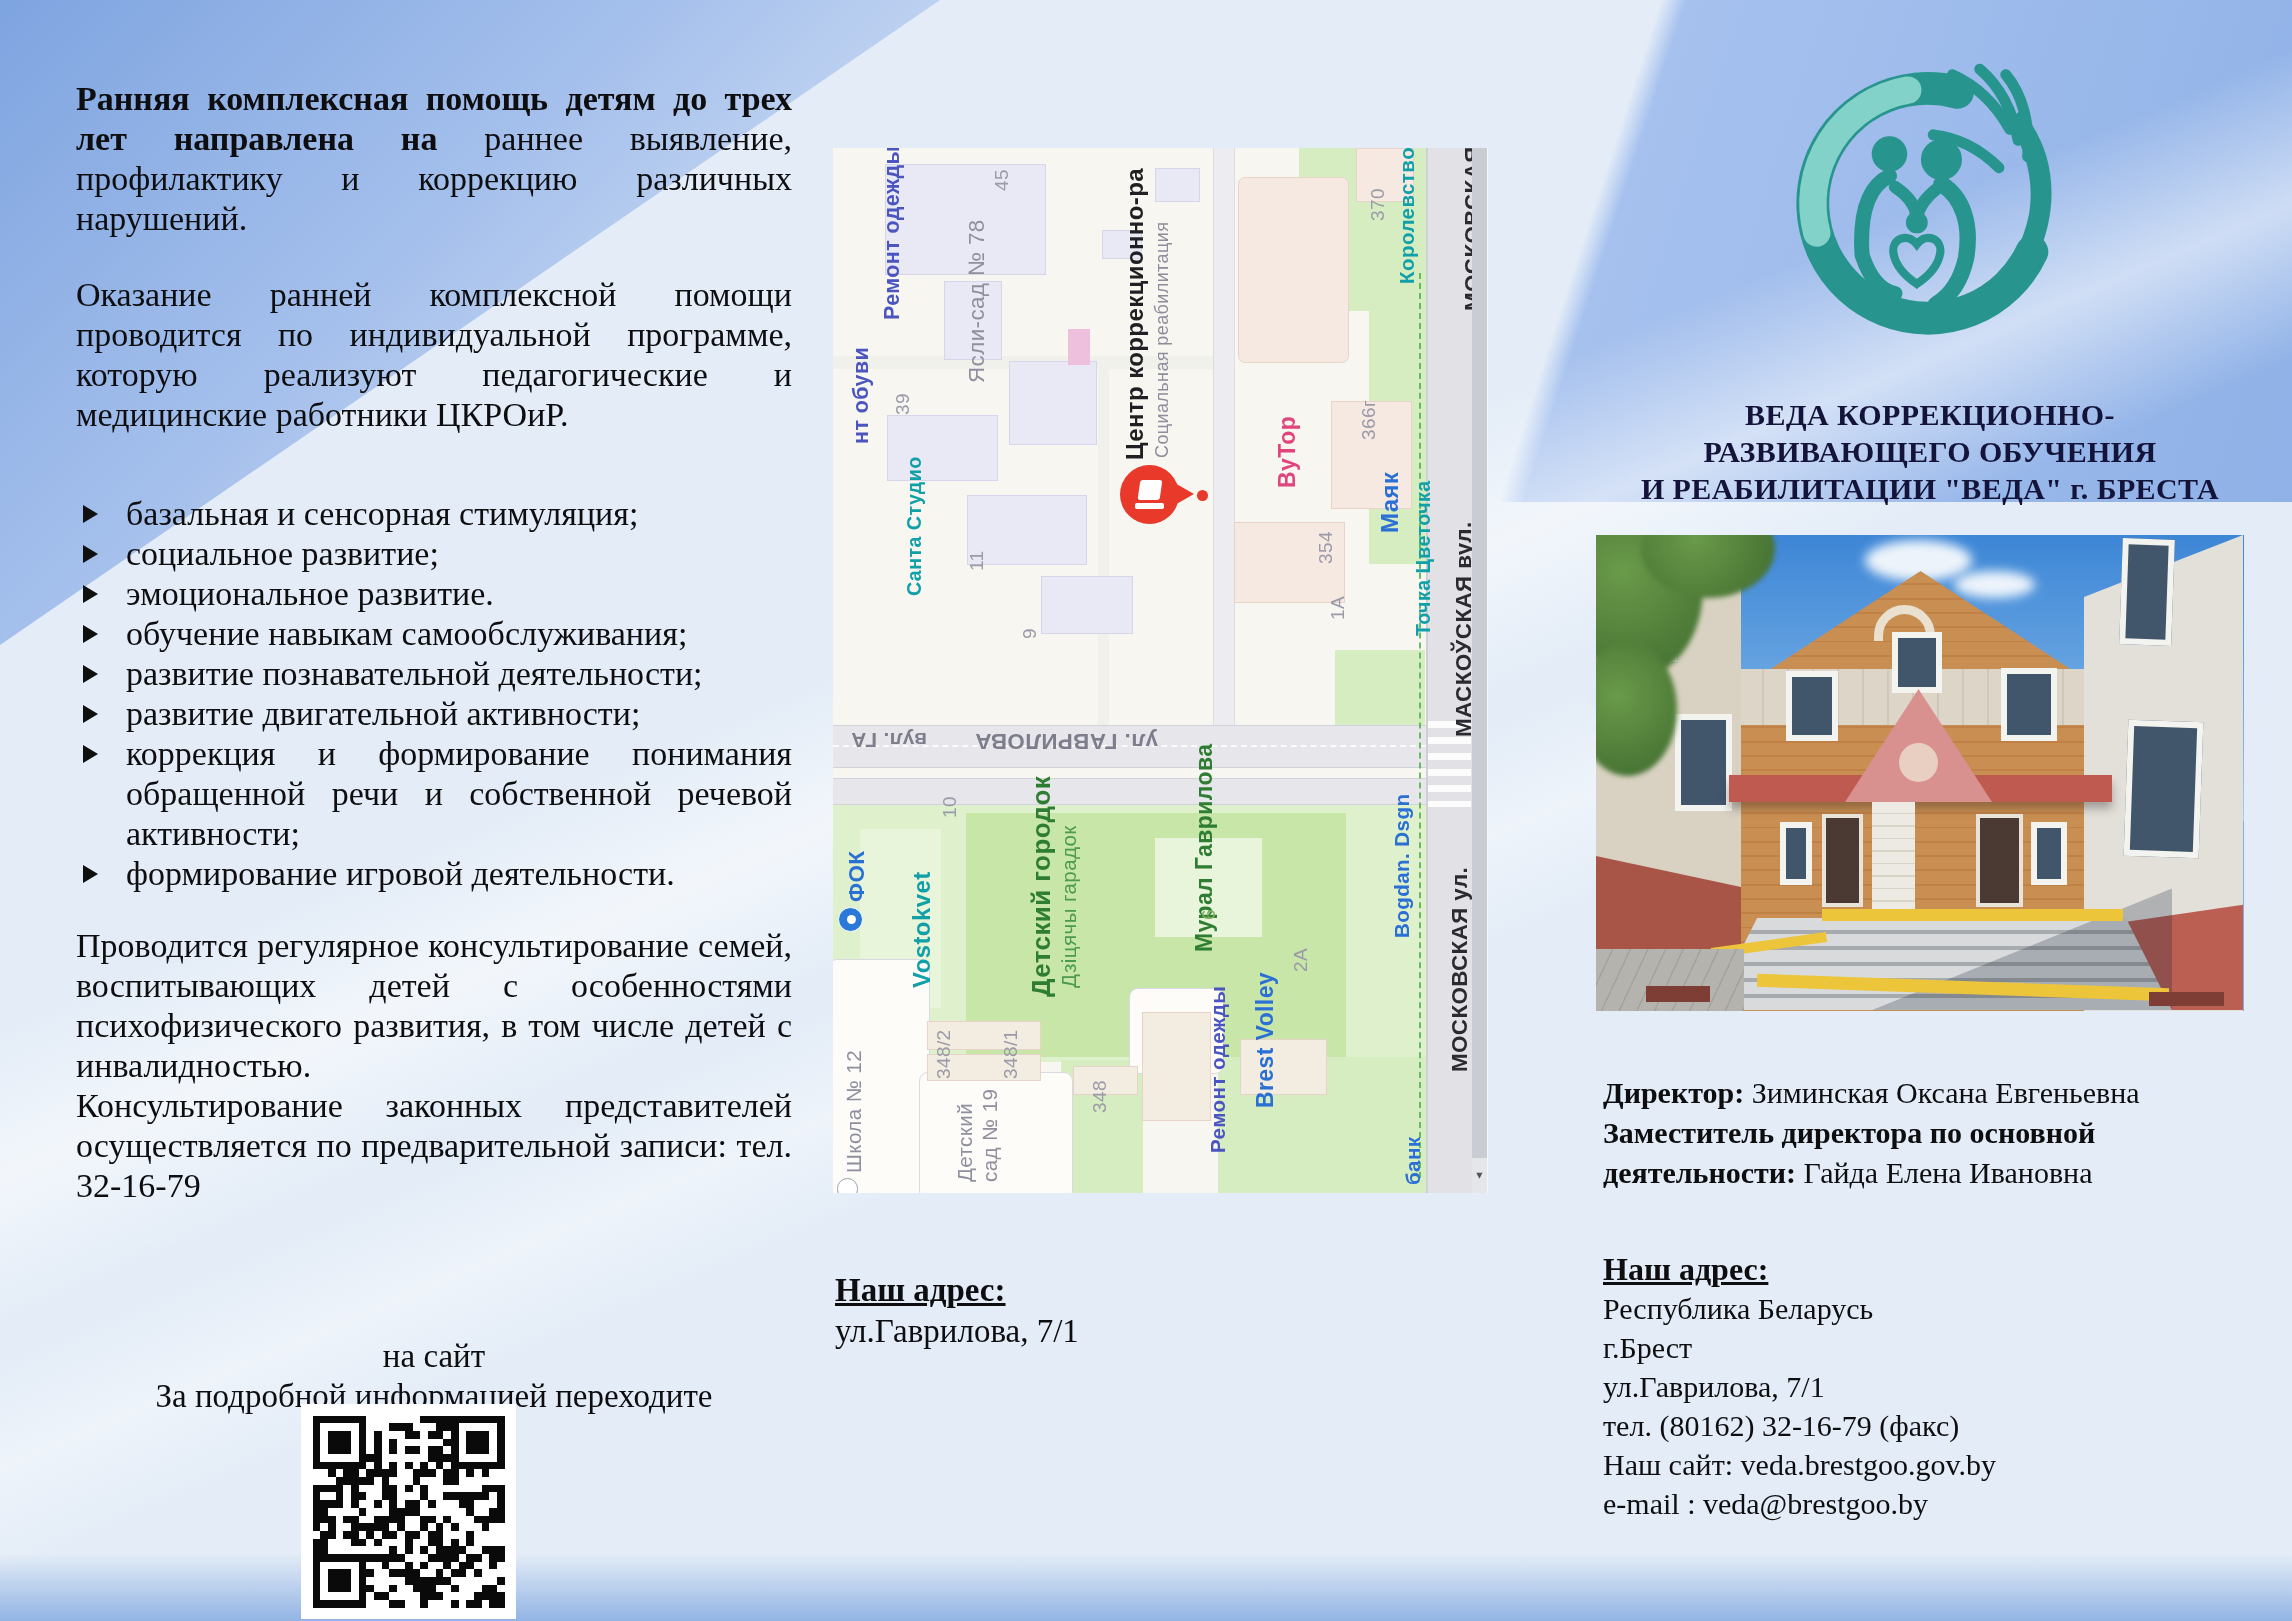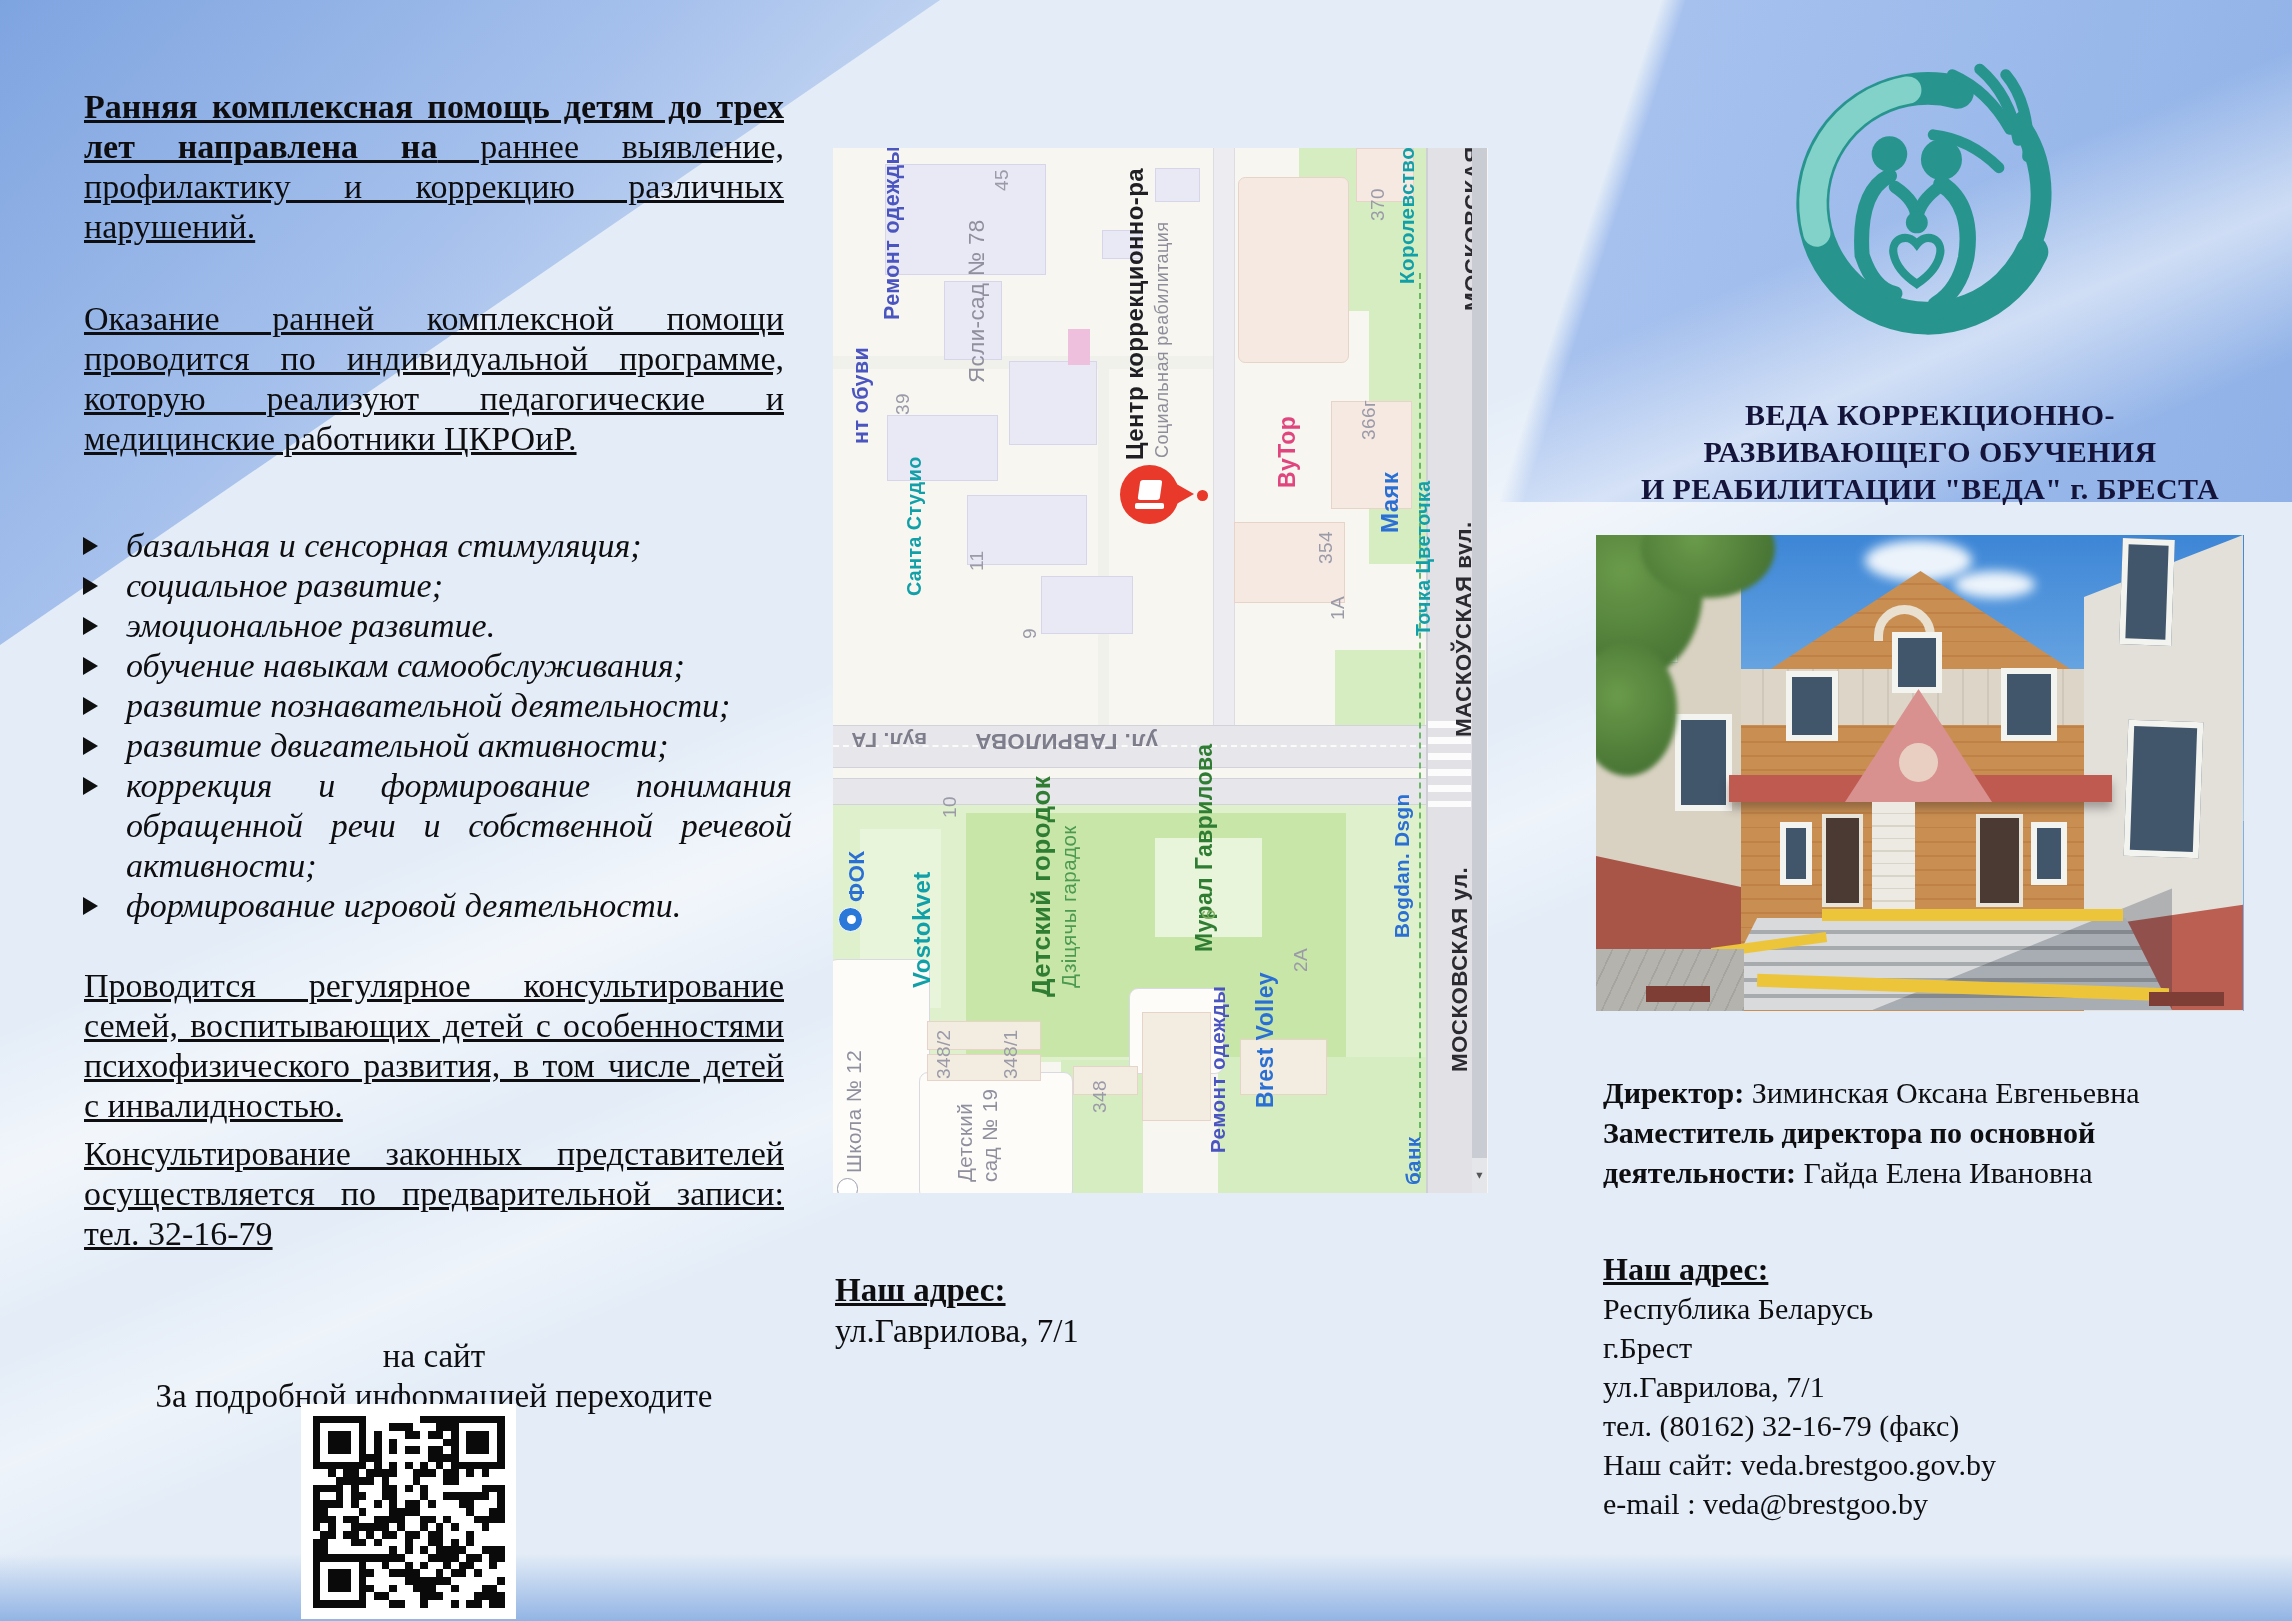--- a/index.html
+++ b/index.html
@@ -15,23 +15,23 @@
   .bg-streak{left:-269px;top:502px;width:3045px;height:287px;
     background:linear-gradient(rgba(255,255,255,0),rgba(255,255,255,.55),rgba(255,255,255,0));
     transform:rotate(-23deg);}
   .bg-streak2{left:-269px;top:1057px;width:1970px;height:215px;
     background:linear-gradient(rgba(255,255,255,0),rgba(255,255,255,.4),rgba(255,255,255,0));
     transform:rotate(-23deg);}
   .bg-bottom{left:0;bottom:0;width:100%;height:67px;
     background:linear-gradient(to bottom,rgba(148,181,228,0),#92b4e4);}
   
   #left-col{left:76px;top:79px;width:716px;font-size:34px;line-height:40px;}
-  #left-col p{margin:8px;text-align:justify;text-decoration:underline;}
+  #left-col p{margin:0;text-align:justify;}
   .gap38{height:36px;} .gap65{height:59px;} .gap34{height:32px;}
-  #left-col ul{list-style:none;margin:0;padding:0;font-style:italic;}
+  #left-col ul{list-style:none;margin:0;padding:0;}
   #left-col li{position:relative;padding-left:50px;text-align:justify;}
   #left-col li::before{content:"";position:absolute;left:7.2px;top:10.7px;width:0;height:0;
     border-left:15px solid #101010;border-top:9px solid transparent;border-bottom:9px solid transparent;}
   #qr-caption{left:67px;top:1336px;width:734px;text-align:center;font-size:33px;line-height:40px;}
   #qr-box{left:301px;top:1404px;width:215px;height:215px;background:#fff;
     display:grid;grid-template-columns:repeat(25,7.7px);grid-auto-rows:7.7px;
     padding:11.6px;box-sizing:border-box;}
   .qc{width:7.7px;height:7.7px;} .qc.on{background:#0a0a0a;}
   
   #map-title{left:973px;top:79px;width:502px;font-size:35px;font-weight:bold;}

